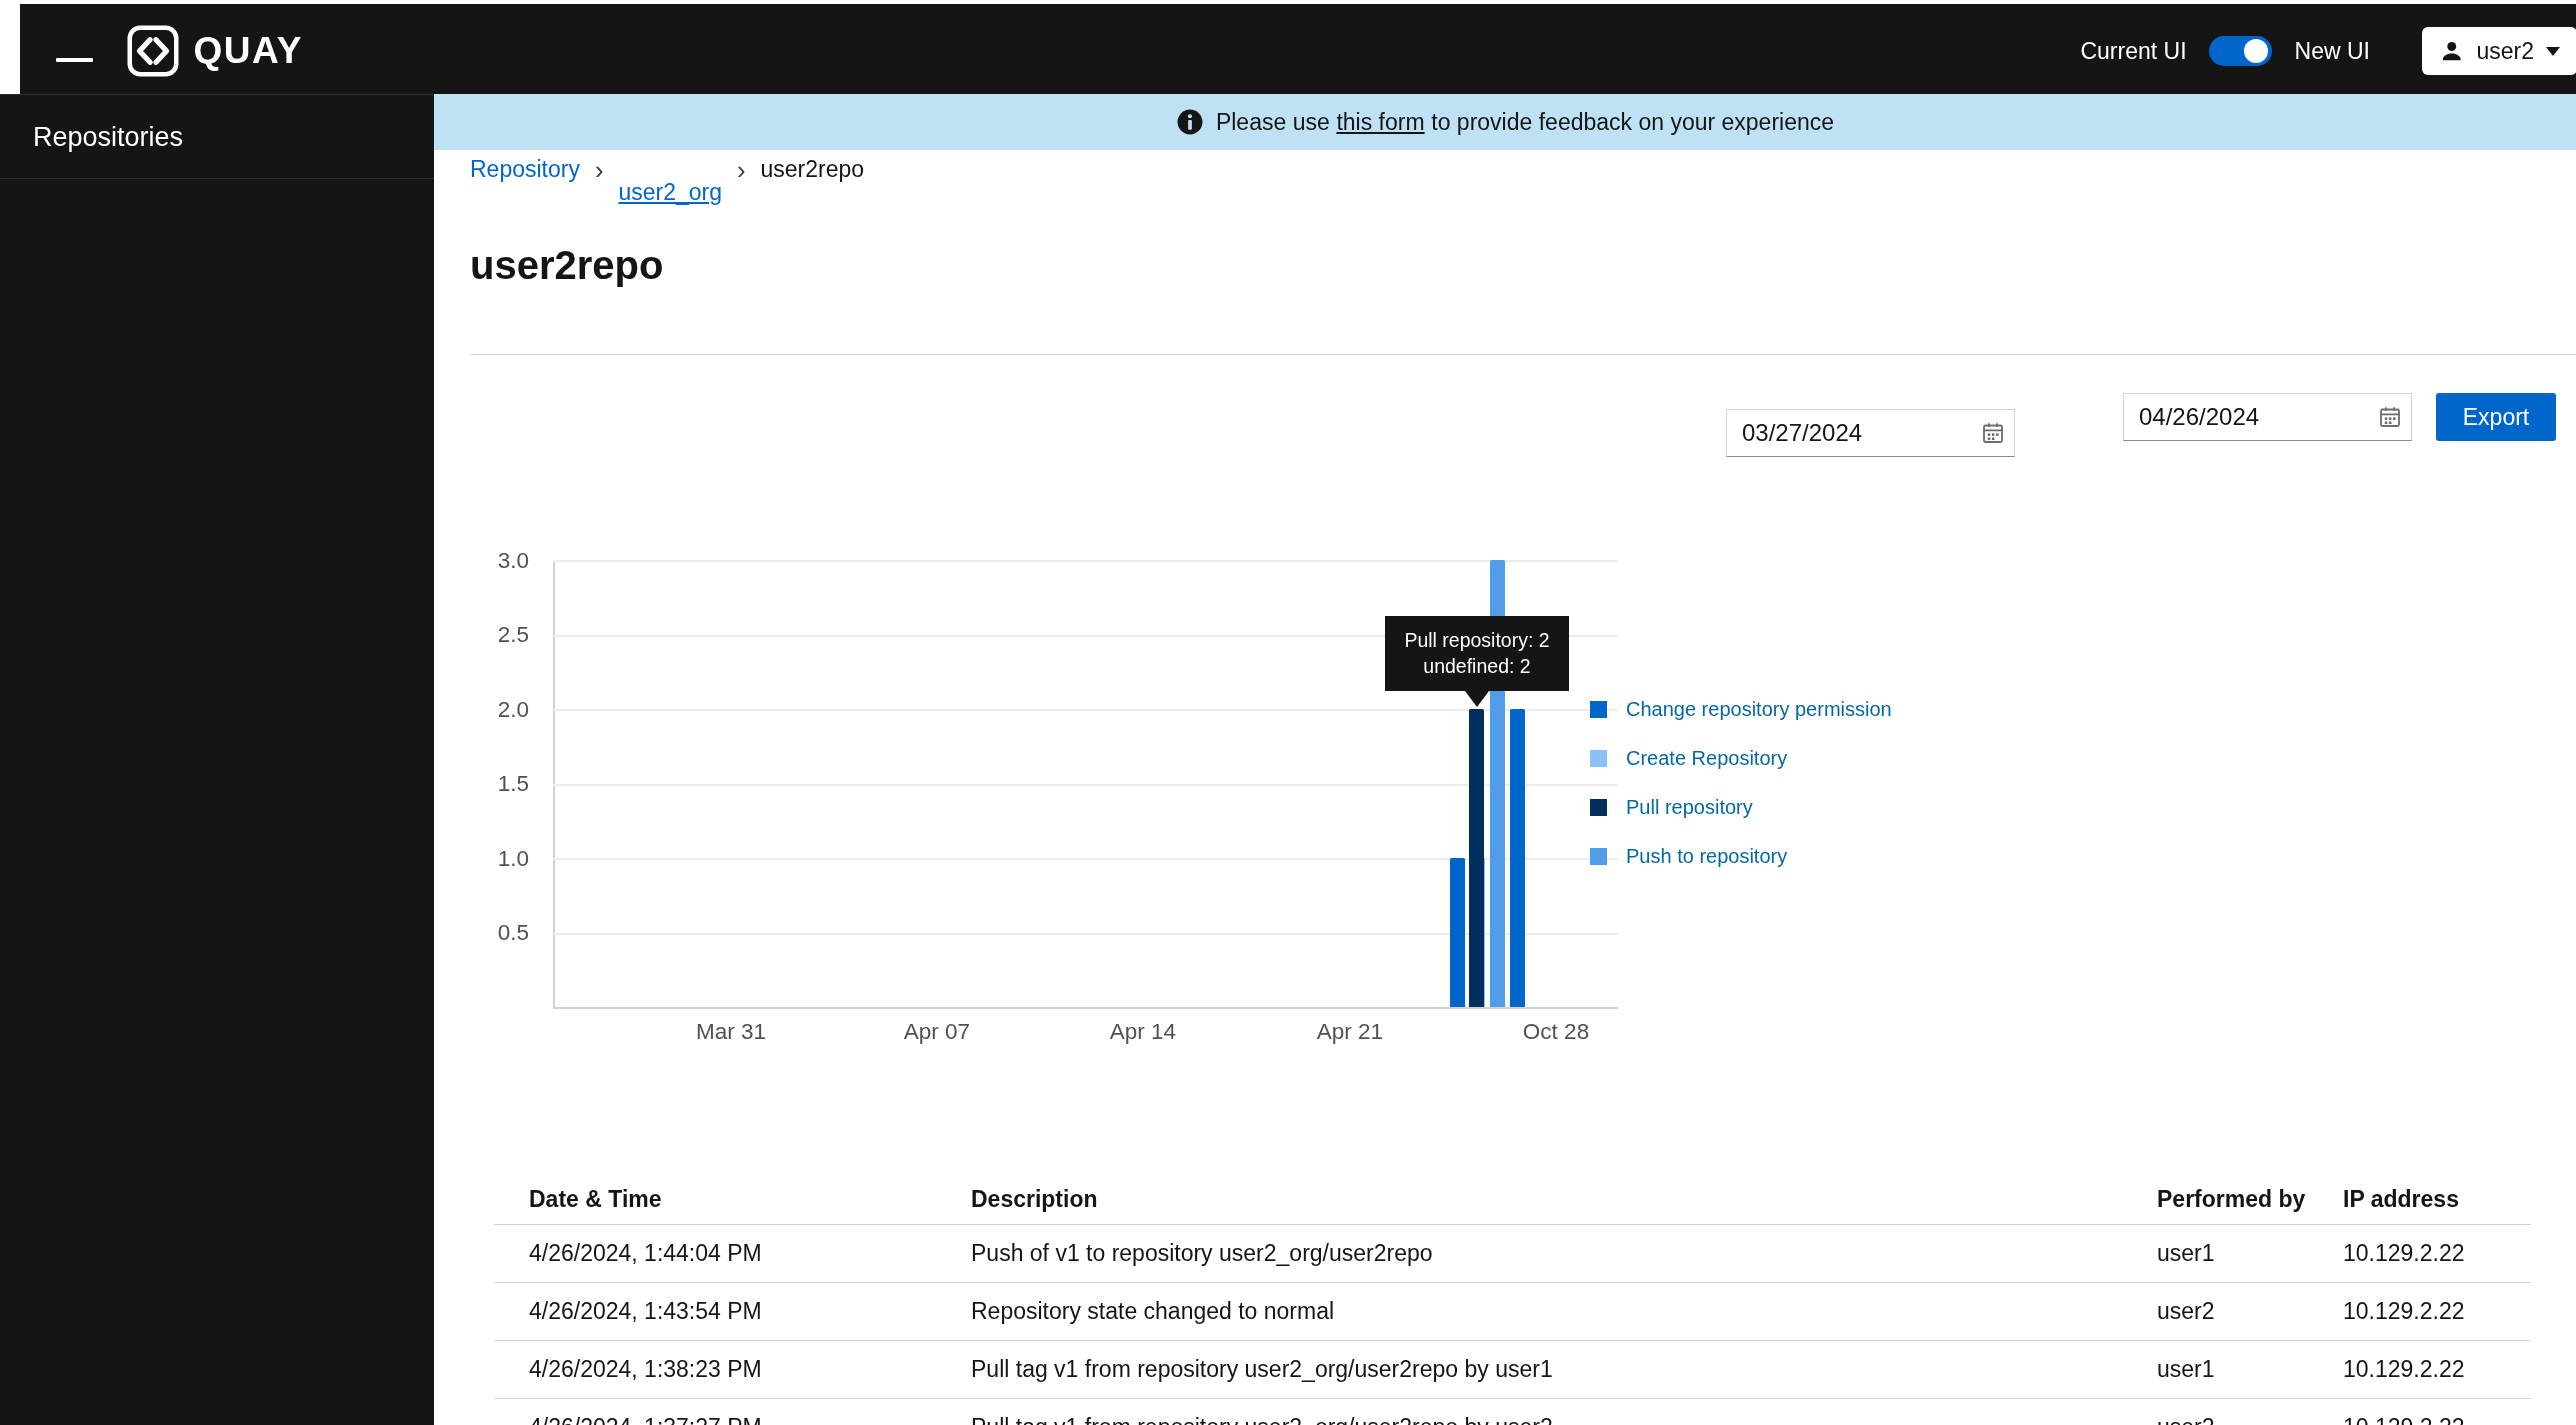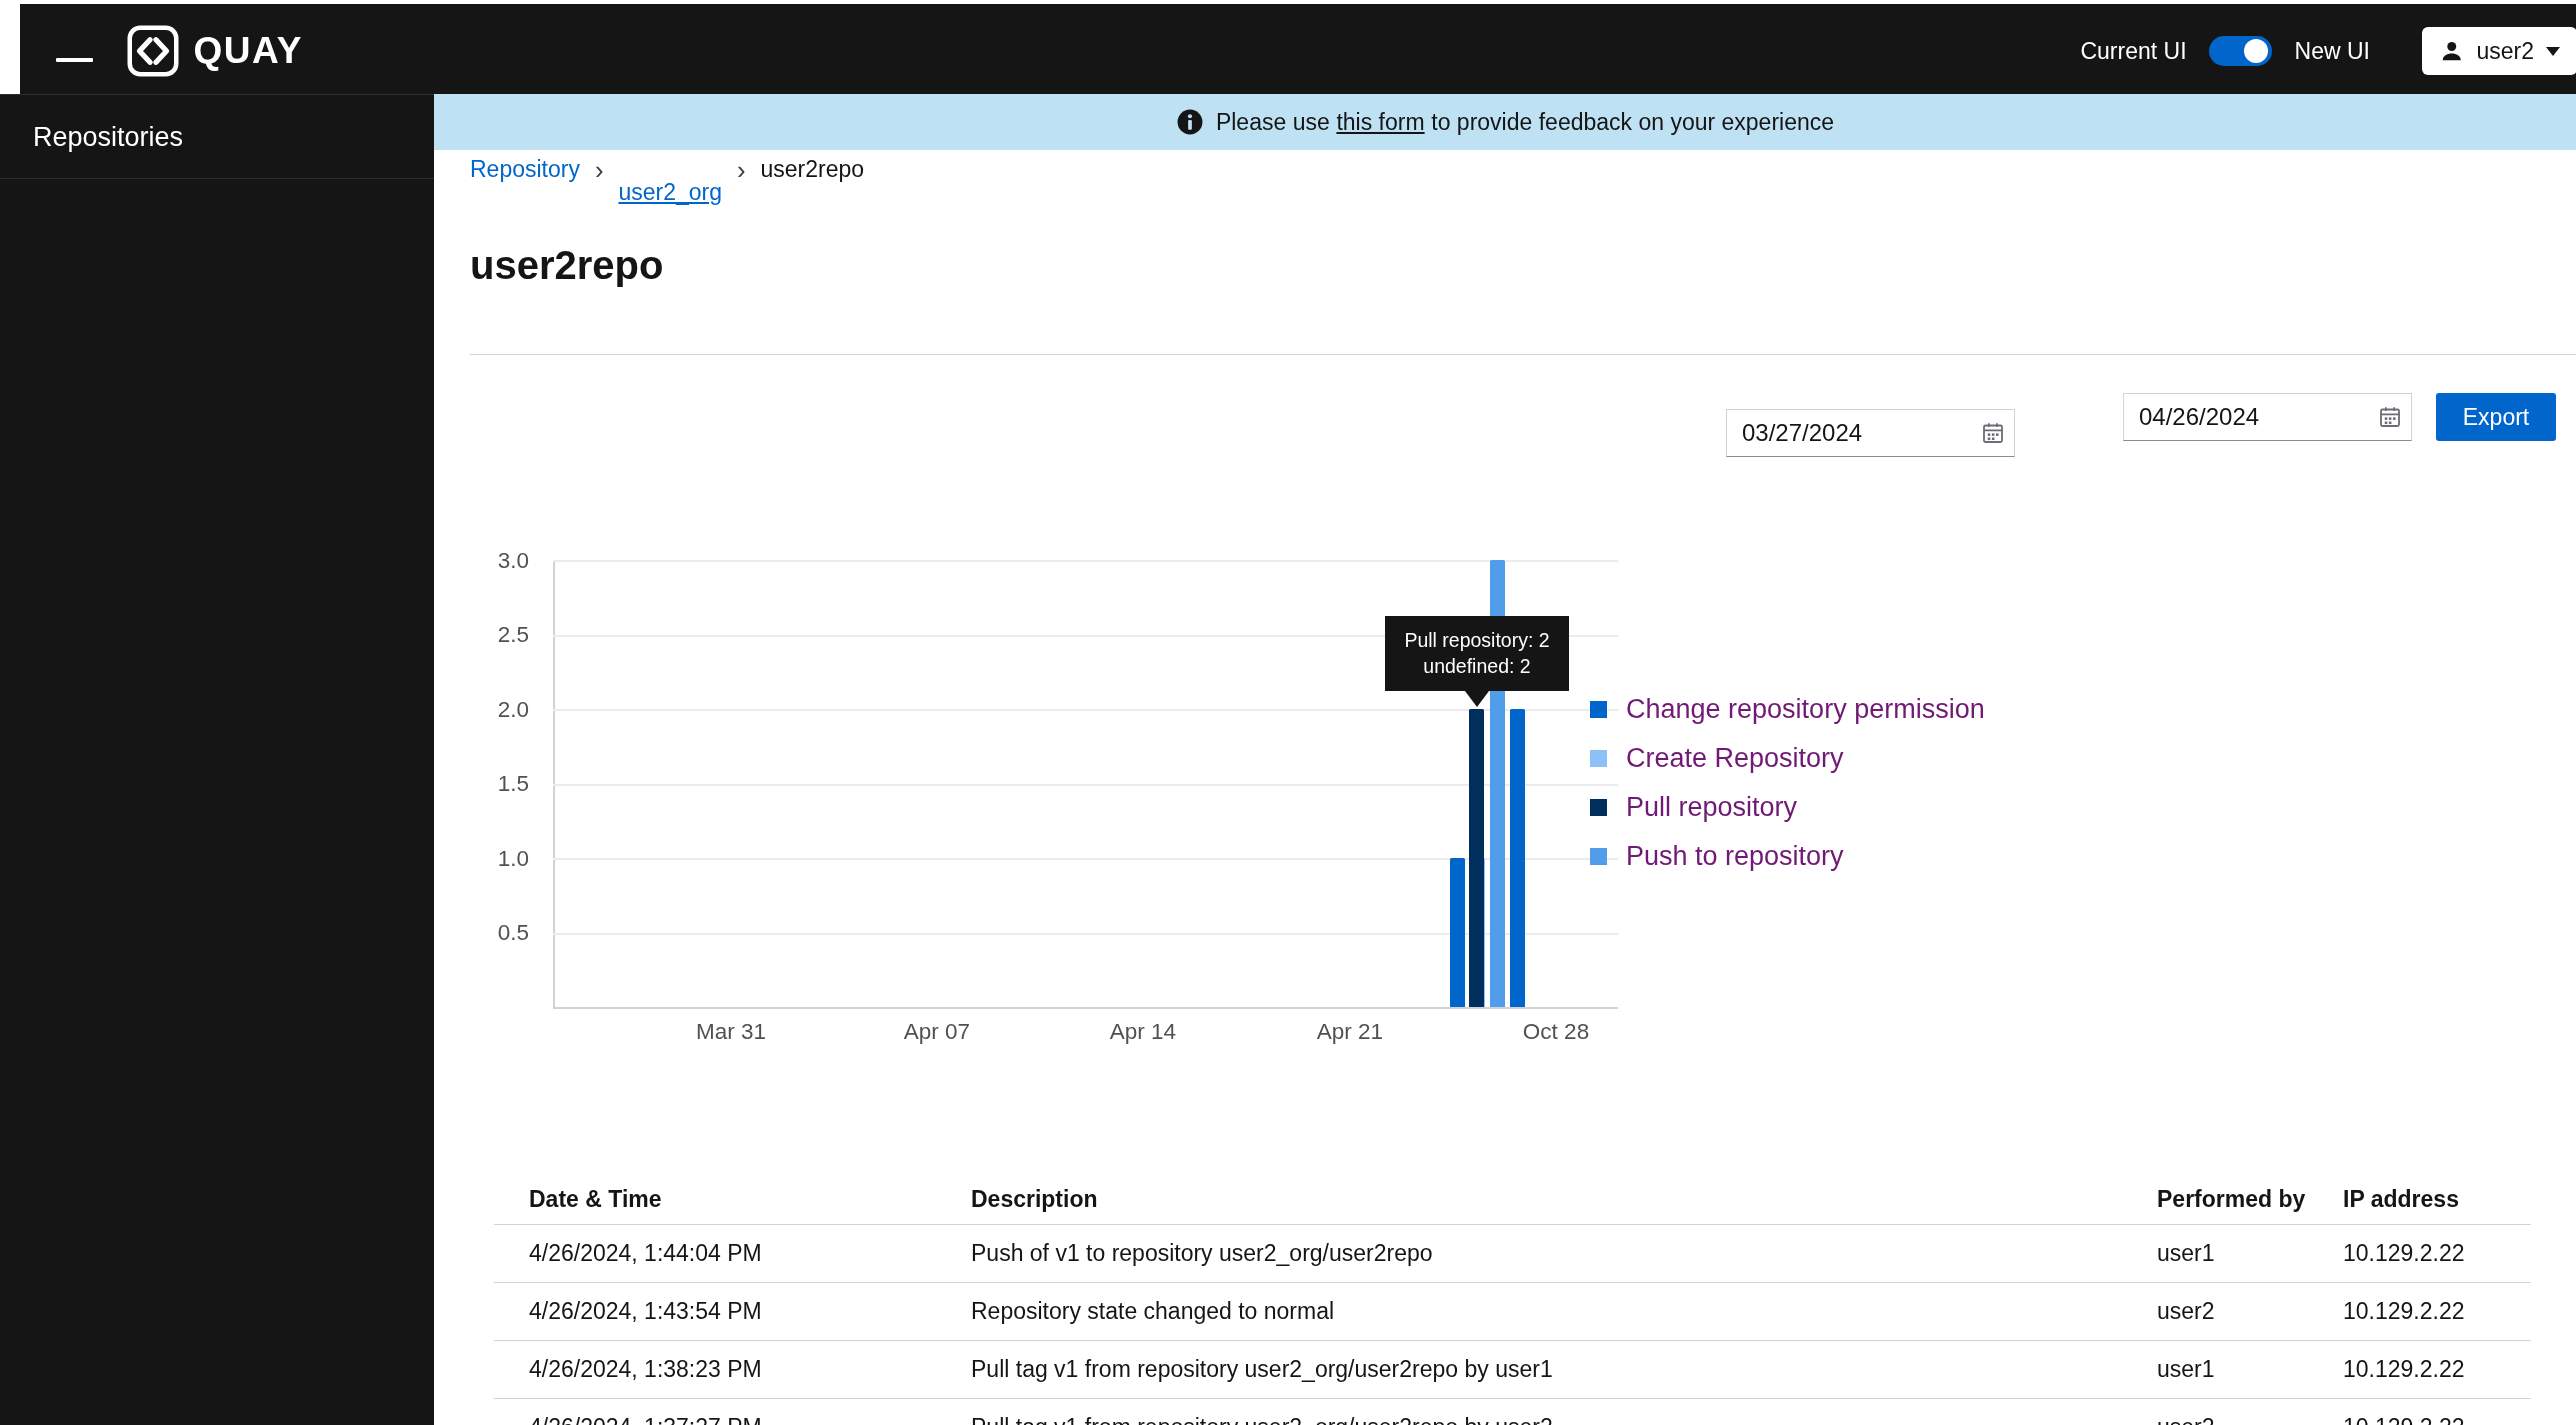--- a/index.html
+++ b/index.html
@@ -94,21 +94,21 @@
     background: #151515; color: #fff; font-size: 19.5px; line-height: 26px;
     text-align: center; padding-top: 11.2px; z-index: 5;
   }
   .chart-tooltip::after {
     content: ""; position: absolute; left: 50%; top: 100%; margin-left: -12px;
     border: 12px solid transparent; border-top: 16.5px solid #151515; border-bottom: none;
   }
   .chart-legend { position: absolute; left: 1037px; top: 125px; }
   .legend-item { height: 49px; display: flex; align-items: center; gap: 19.5px; }
   .legend-swatch { width: 16.5px; height: 16.5px; flex: none; }
-  .legend-label { font-size: 27px; color: #701a75; white-space: nowrap; }
+  .legend-label { font-size: 20px; color: #0369a1; white-space: nowrap; }
 
   
   .logs { position: absolute; left: 60px; top: 1025px; width: 2037px; }
   table { width: 100%; border-collapse: collapse; font-size: 23px; table-layout: fixed; }
   th { text-align: left; font-weight: bold; padding: 11.2px 15px 11.2px 0; border-bottom: 1.5px solid #D2D2D2; }
   td { padding: 15px 15px 15px 0; border-bottom: 0.7px solid #D2D2D2; white-space: nowrap; overflow: hidden; }
   th:first-child, td:first-child { padding-left: 35px; }
 
   svg { display: block; }
 </style>

